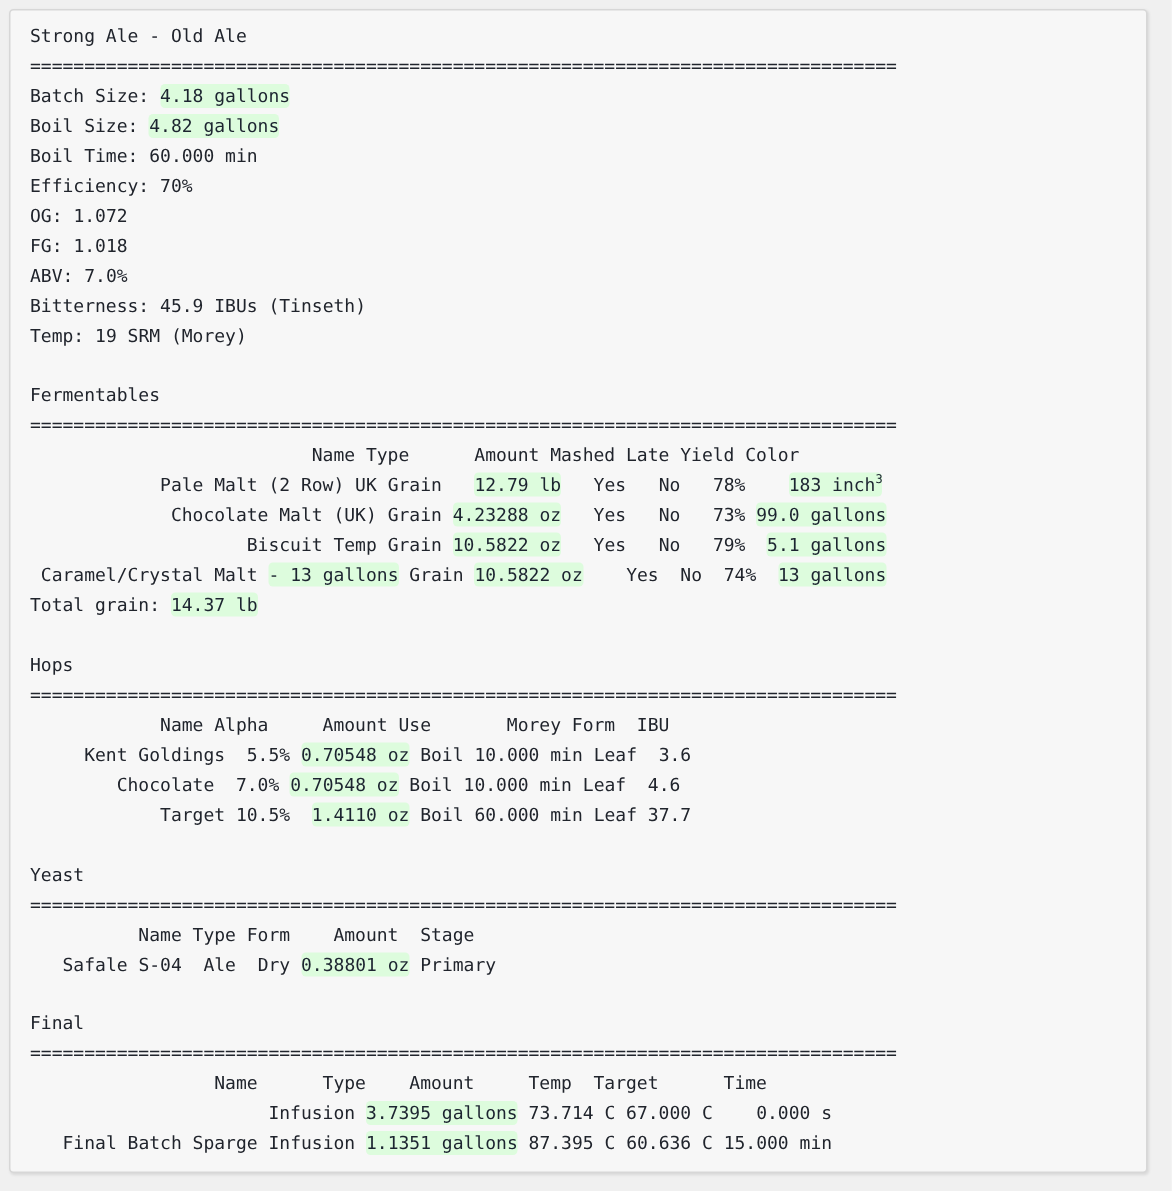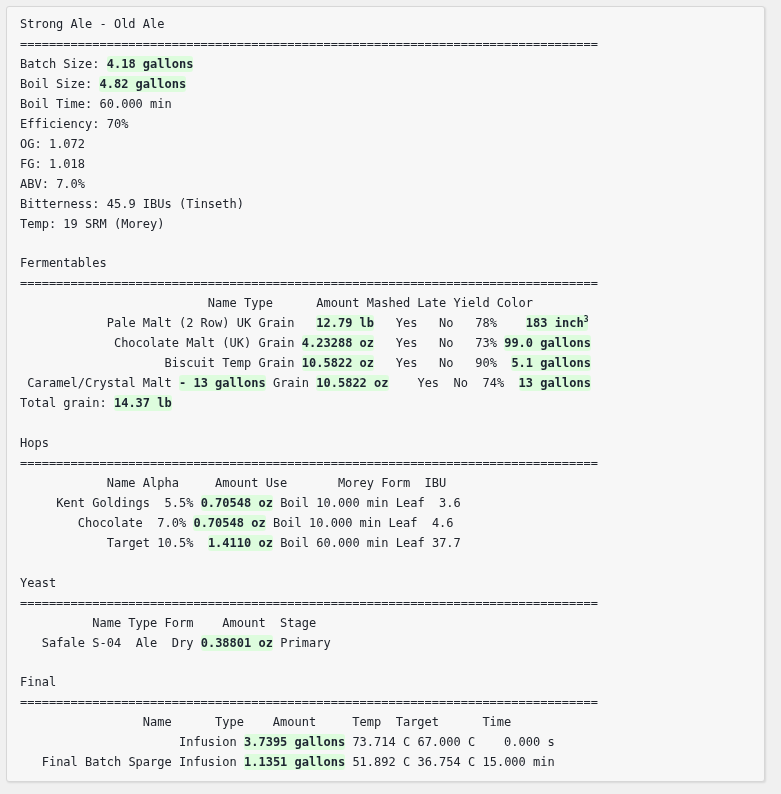--- a/index.html
+++ b/index.html
@@ -43,21 +43,20 @@
     color: #20242c;
     white-space: pre;
     letter-spacing: 0px;
     font-weight: 400;
   }
   .hl {
     background: #ddfcdd;
     border-radius: 3px;
     padding: 1px 0px;
     color: #1c2430;
-    font-weight: bold;
   }
   .sep {
     color: #20242c;
   }
   sup {
     font-size: 8px;
     line-height: 0;
     vertical-align: super;
   }
 </style>
@@ -77,37 +76,37 @@
 <span><span>FG:</span> <span>1.018</span></span>
 <span><span>ABV:</span> <span>7.0%</span></span>
 <span><span>Bitterness:</span> <span>45.9 IBUs (Tinseth)</span></span>
 <span><span>Temp:</span> <span>19 SRM (Morey)</span></span>
 </span>
 <span>Fermentables</span>
 <span class="sep">================================================================================</span>
 <span id="fermentables-table"><span><span>                          Name Type      Amount Mashed Late Yield Color</span></span>
 <span>            <span>Pale Malt (2 Row) UK</span> <span>Grain</span>   <span class="hl">12.79 lb</span>   <span>Yes</span>   <span>No</span>   <span>78%</span>    <span class="hl">183 inch<sup>3</sup></span></span>
 <span>             <span>Chocolate Malt (UK)</span> <span>Grain</span> <span class="hl">4.23288 oz</span>   <span>Yes</span>   <span>No</span>   <span>73%</span> <span class="hl">99.0 gallons</span></span>
-<span>                    <span>Biscuit Temp</span> <span>Grain</span> <span class="hl">10.5822 oz</span>   <span>Yes</span>   <span>No</span>   <span>90%</span>  <span class="hl">5.1 gallons</span></span>
+<span>                    <span>Biscuit Temp</span> <span>Grain</span> <span class="hl">10.5822 oz</span>   <span>Yes</span>   <span>No</span>   <span>79%</span>  <span class="hl">5.1 gallons</span></span>
 <span> <span>Caramel/Crystal Malt</span> <span class="hl">- 13 gallons</span> <span>Grain</span> <span class="hl">10.5822 oz</span>    <span>Yes</span>  <span>No</span>  <span>74%</span>  <span class="hl">13 gallons</span></span>
 <span><span>Total grain:</span> <span class="hl">14.37 lb</span></span>
 </span>
 <span>Hops</span>
 <span class="sep">================================================================================</span>
 <span id="hops-table"><span><span>            Name Alpha     Amount Use       Morey Form  IBU</span></span>
 <span>     <span>Kent Goldings</span>  <span>5.5%</span> <span class="hl">0.70548 oz</span> <span>Boil</span> <span>10.000 min</span> <span>Leaf</span>  <span>3.6</span></span>
 <span>        <span>Chocolate</span>  <span>7.0%</span> <span class="hl">0.70548 oz</span> <span>Boil</span> <span>10.000 min</span> <span>Leaf</span>  <span>4.6</span></span>
 <span>            <span>Target</span> <span>10.5%</span>  <span class="hl">1.4110 oz</span> <span>Boil</span> <span>60.000 min</span> <span>Leaf</span> <span>37.7</span></span>
 </span>
 <span>Yeast</span>
 <span class="sep">================================================================================</span>
 <span id="yeast-table"><span><span>          Name Type Form    Amount  Stage</span></span>
 <span>   <span>Safale S-04</span>  <span>Ale</span>  <span>Dry</span> <span class="hl">0.38801 oz</span> <span>Primary</span></span>
 </span>
 <span>Final</span>
 <span class="sep">================================================================================</span>
 <span id="mash-table"><span><span>                 Name      Type    Amount     Temp  Target      Time</span></span>
 <span>                     <span></span> <span>Infusion</span> <span class="hl">3.7395 gallons</span> <span>73.714 C</span> <span>67.000 C</span>    <span>0.000 s</span></span>
-<span>   <span>Final Batch Sparge</span> <span>Infusion</span> <span class="hl">1.1351 gallons</span> <span>51.892 C</span> <span>36.754 C</span> <span>15.000 min</span></span>
+<span>   <span>Final Batch Sparge</span> <span>Infusion</span> <span class="hl">1.1351 gallons</span> <span>87.395 C</span> <span>60.636 C</span> <span>15.000 min</span></span>
 </span></pre>
 
   </div>
 </div>
 
 </body></html>

